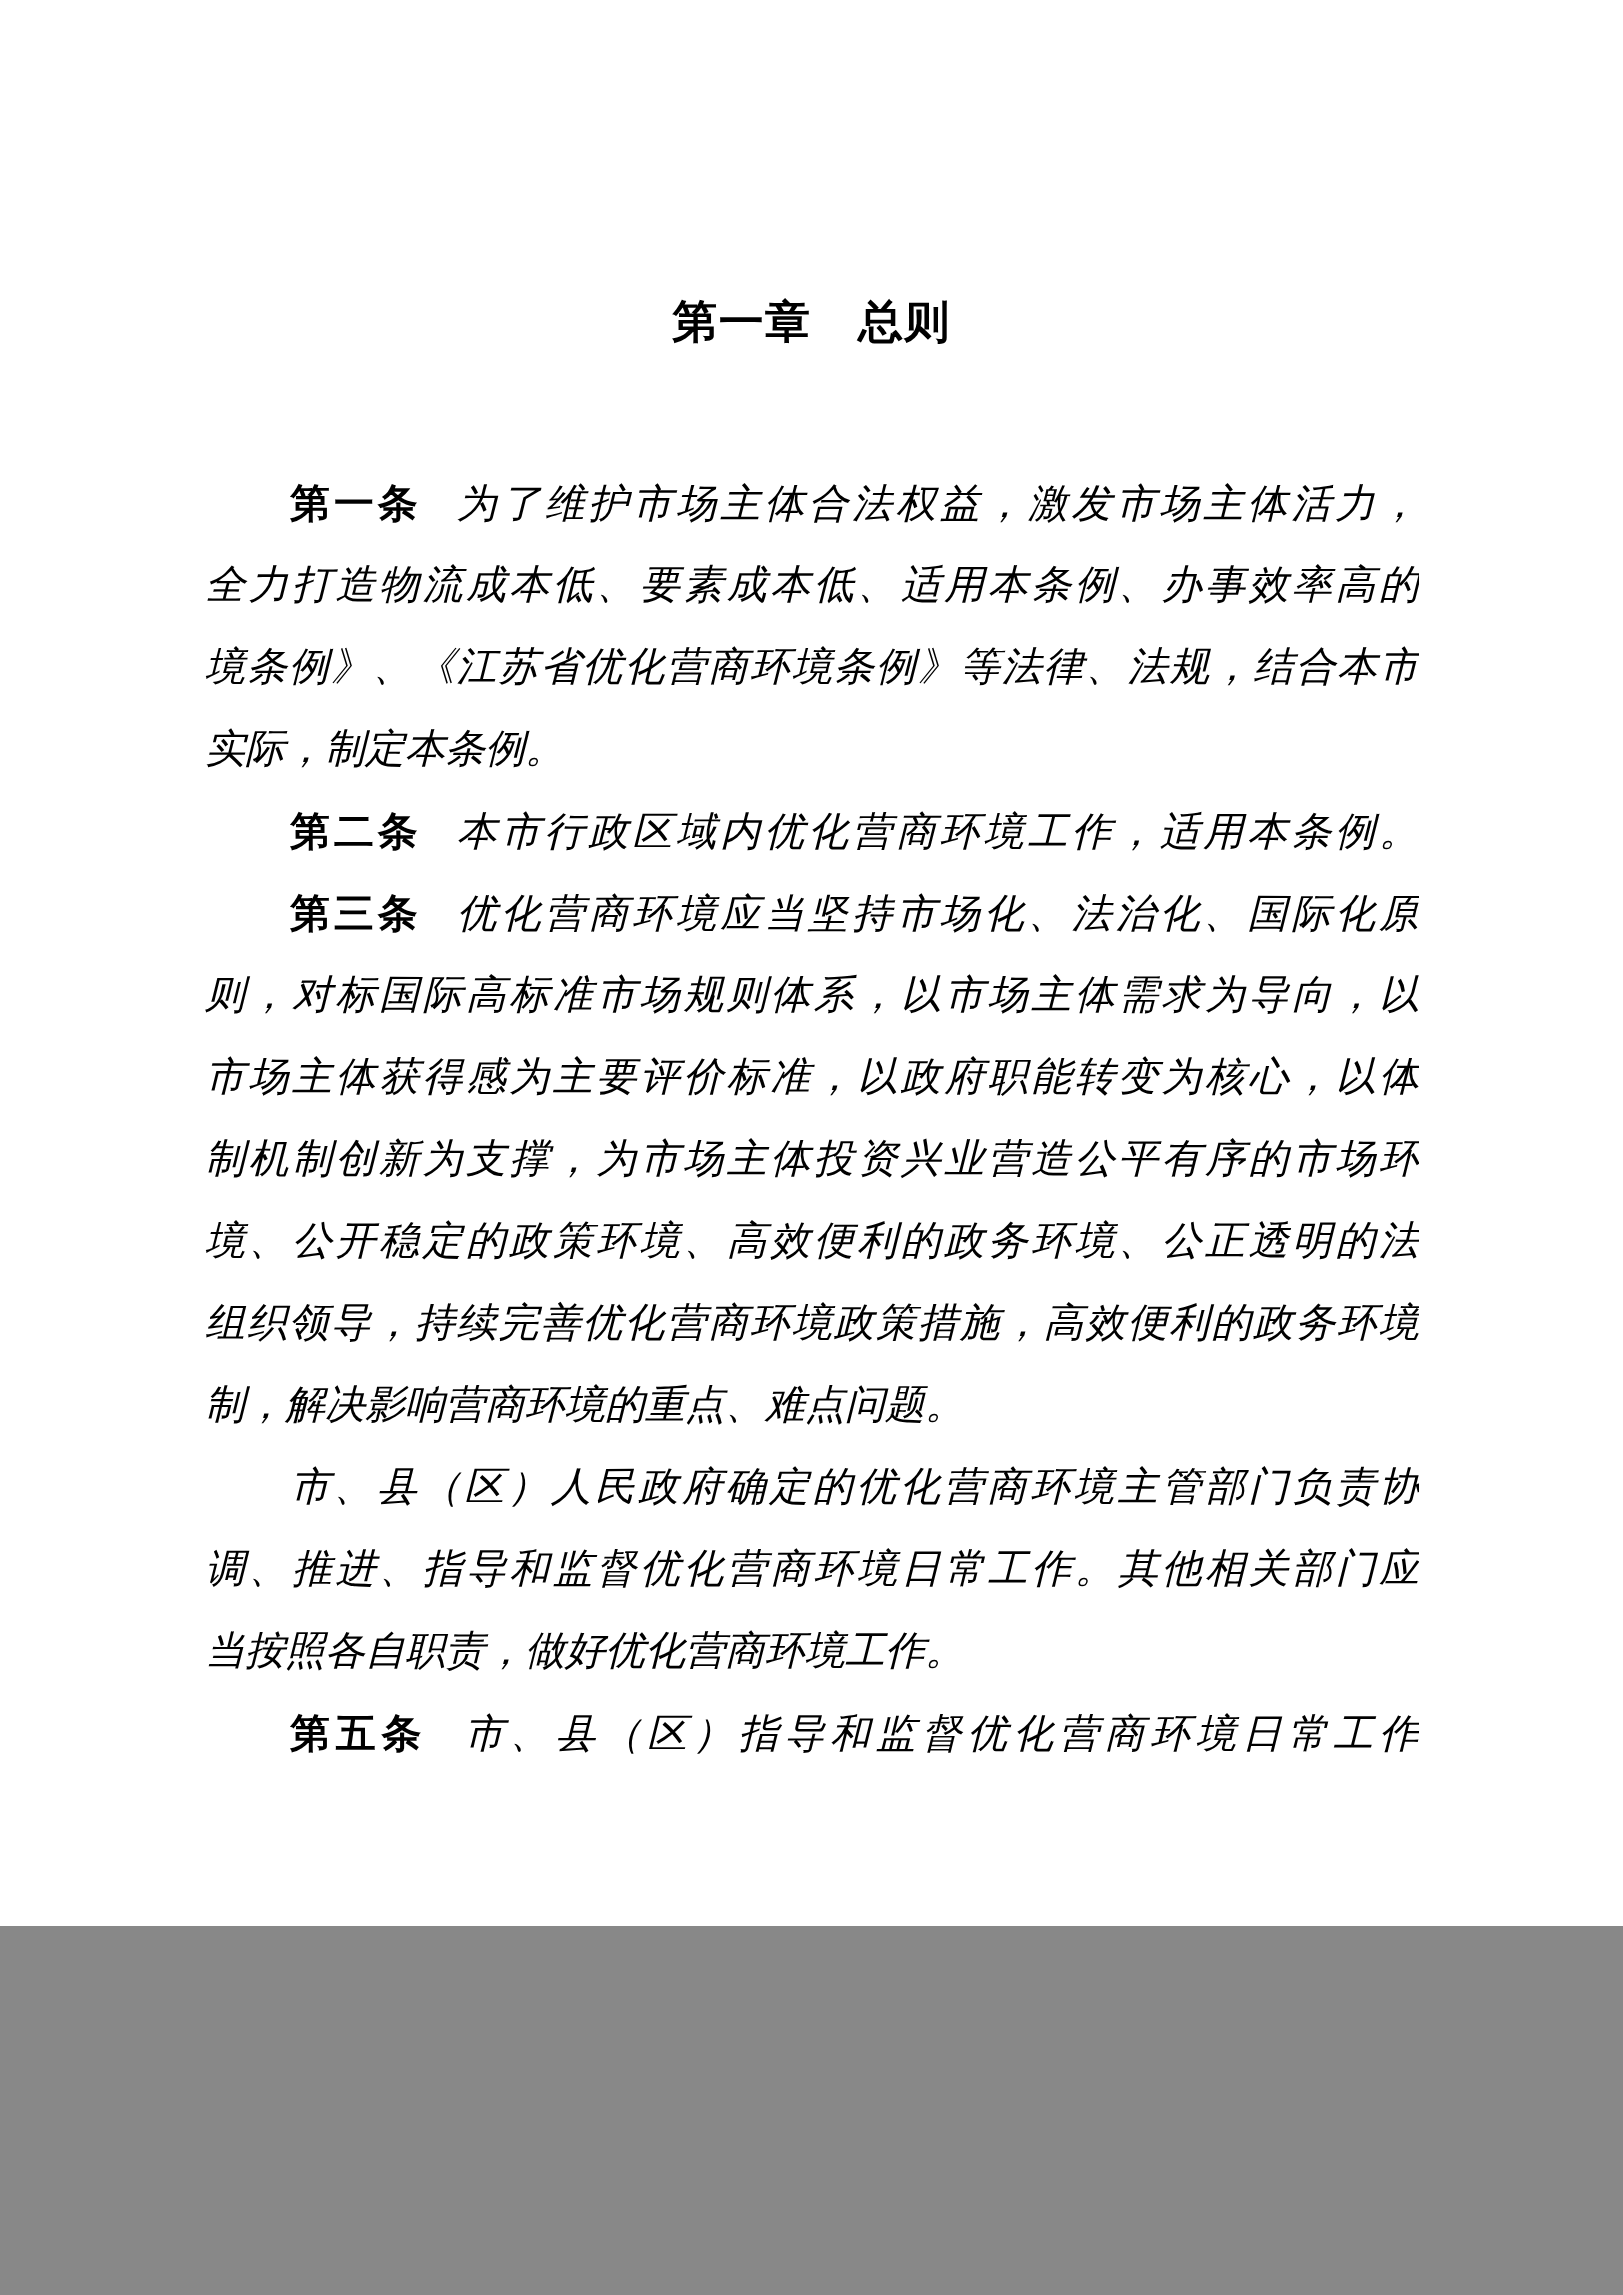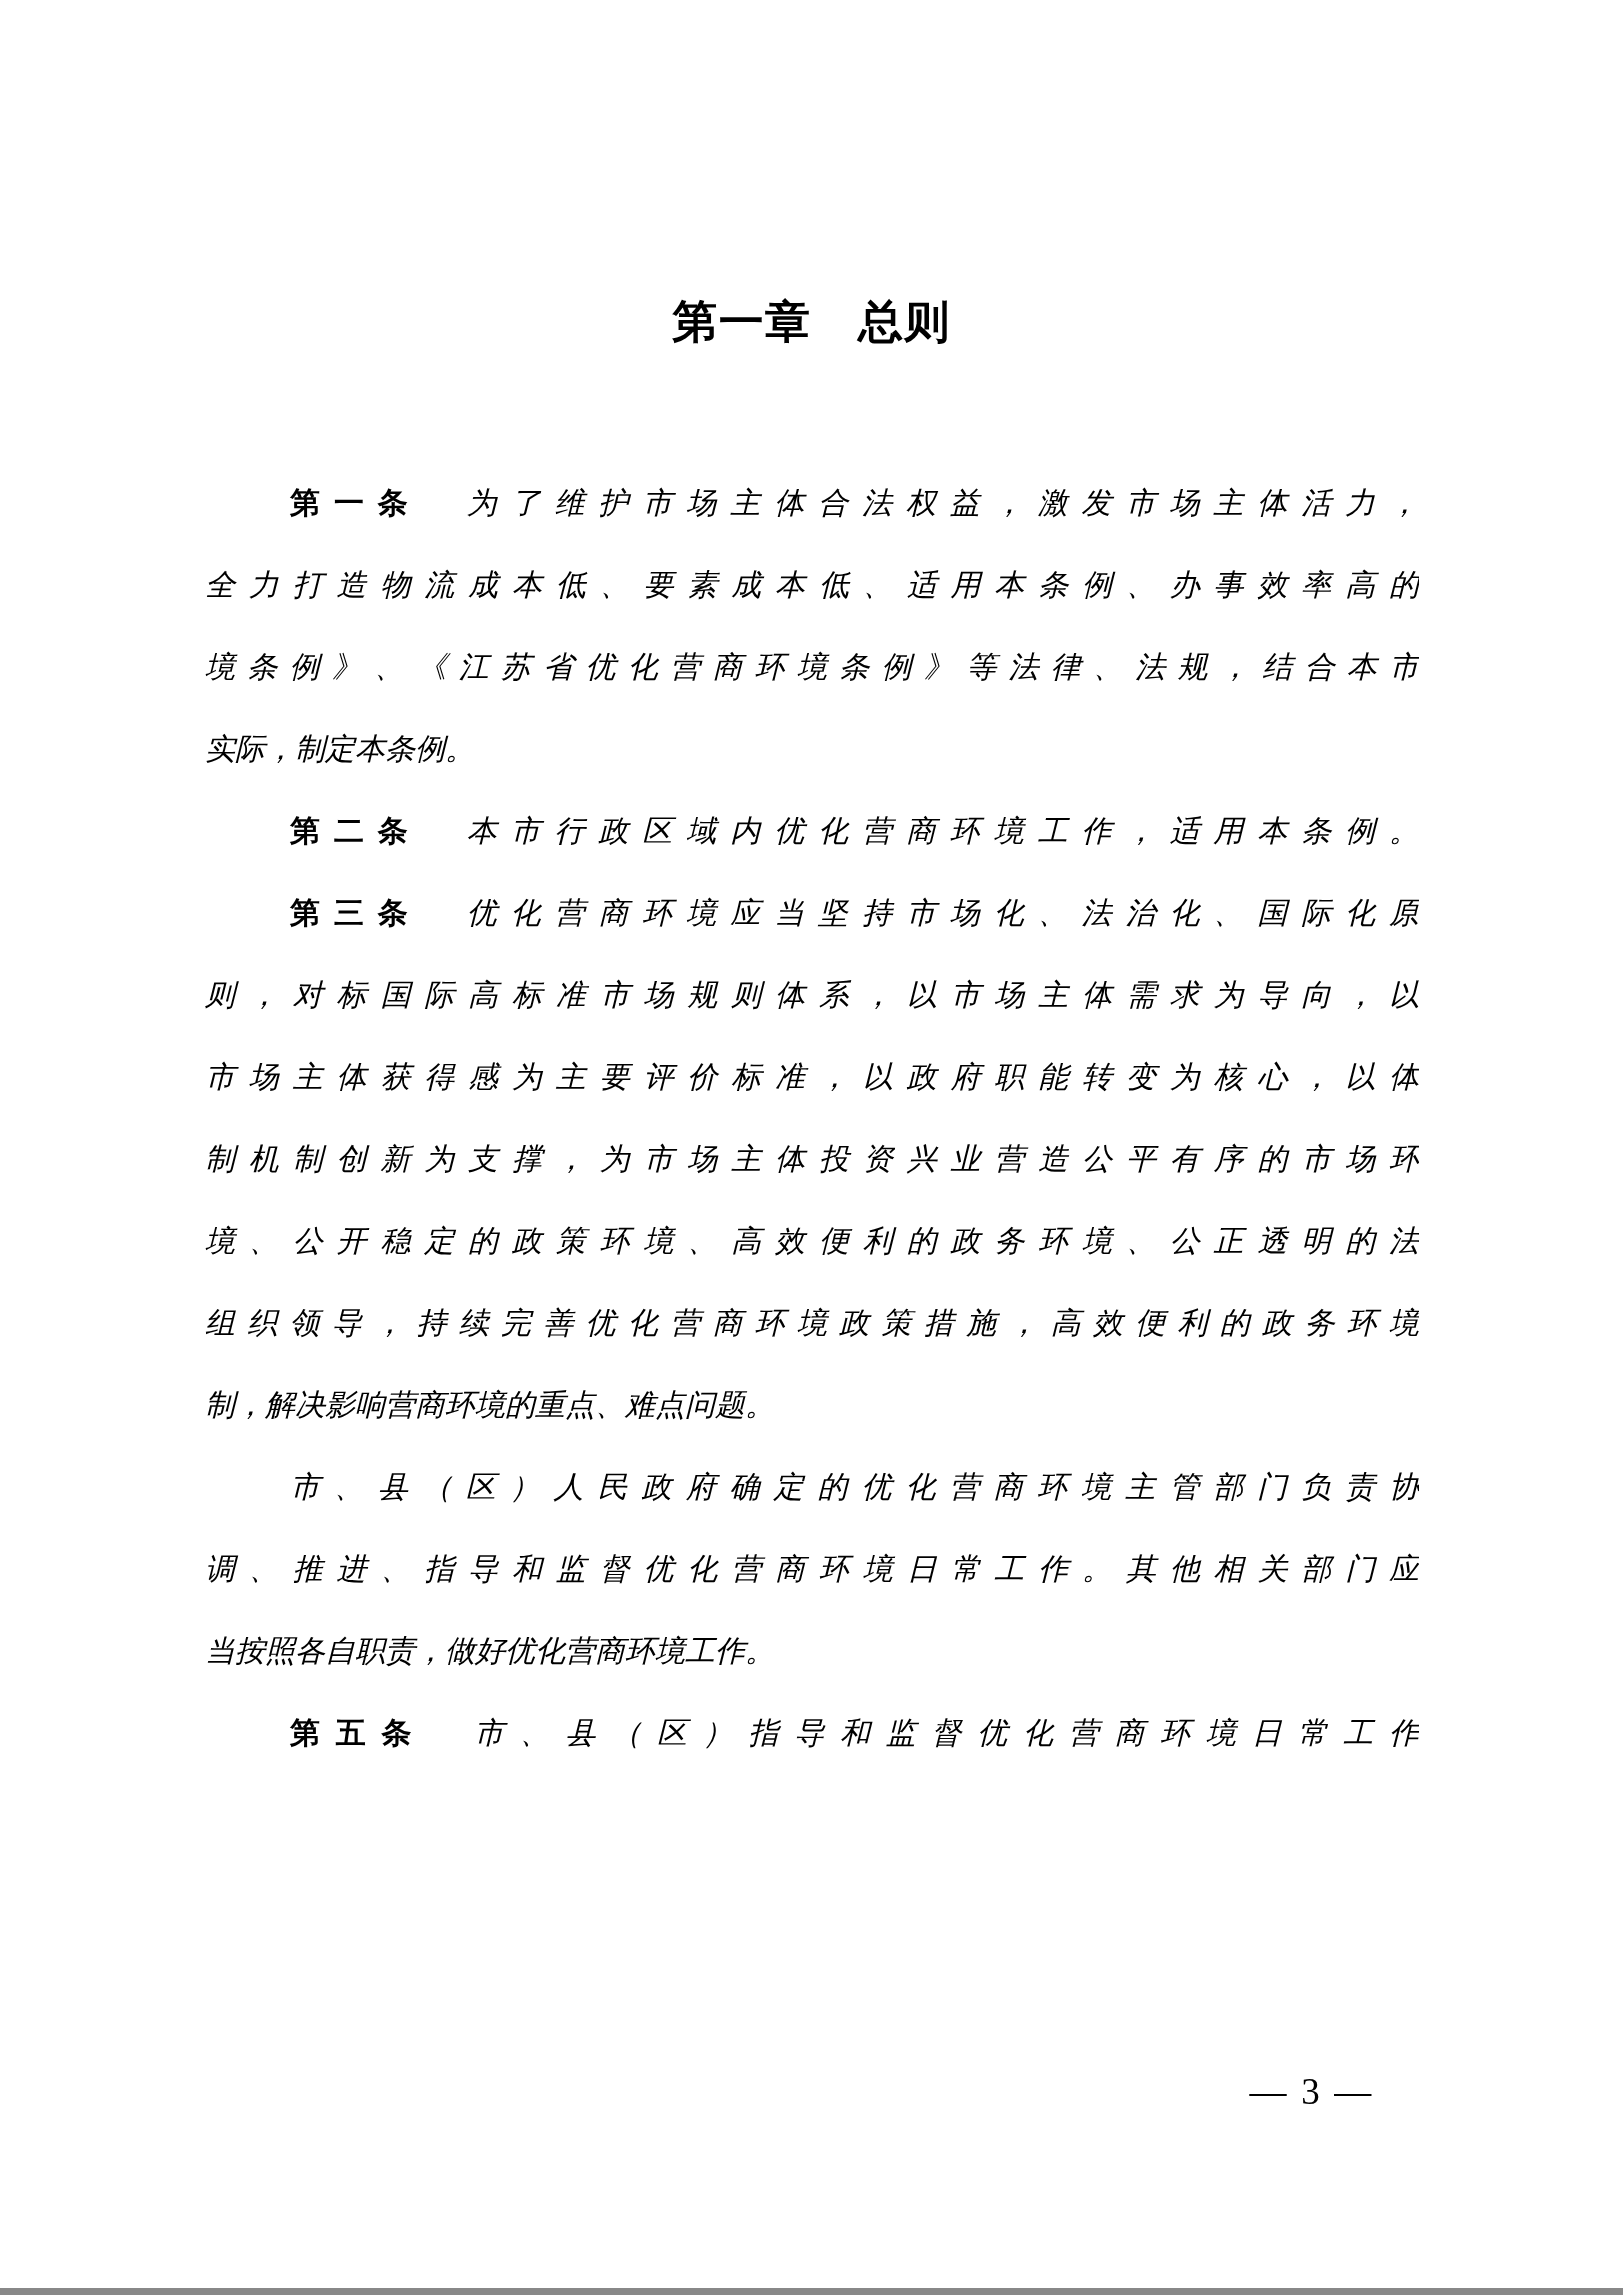--- a/index.html
+++ b/index.html
@@ -3,21 +3,21 @@
 <meta charset="utf-8">
 <style>
   html, body {
     margin: 0;
     padding: 0;
     background: #888;
   }
   .page {
     position: relative;
     width: 1623px;
-    height: 2288px;
+    height: 1926px;
     margin: 0 auto;
     background: #ffffff;
     color: #000000;
     overflow: hidden;
   }
   .chapter-heading {
     position: absolute;
     top: 297px;
     left: 0;
     width: 100%;
@@ -28,21 +28,21 @@
     font-style: normal;
     font-size: 45px;
     line-height: 1.1;
     letter-spacing: 1.4px;
   }
   .body-text {
     position: absolute;
     top: 462px;
     left: 205px;
     width: 1214px;
-    font-size: 30px;
+    font-size: 40px;
   }
   .line {
     height: 82px;
     line-height: 82px;
     text-align: justify;
     text-justify: inter-character;
     font-family: "Liberation Serif", serif;
     font-style: italic; 
     white-space: normal;
     overflow: hidden;

